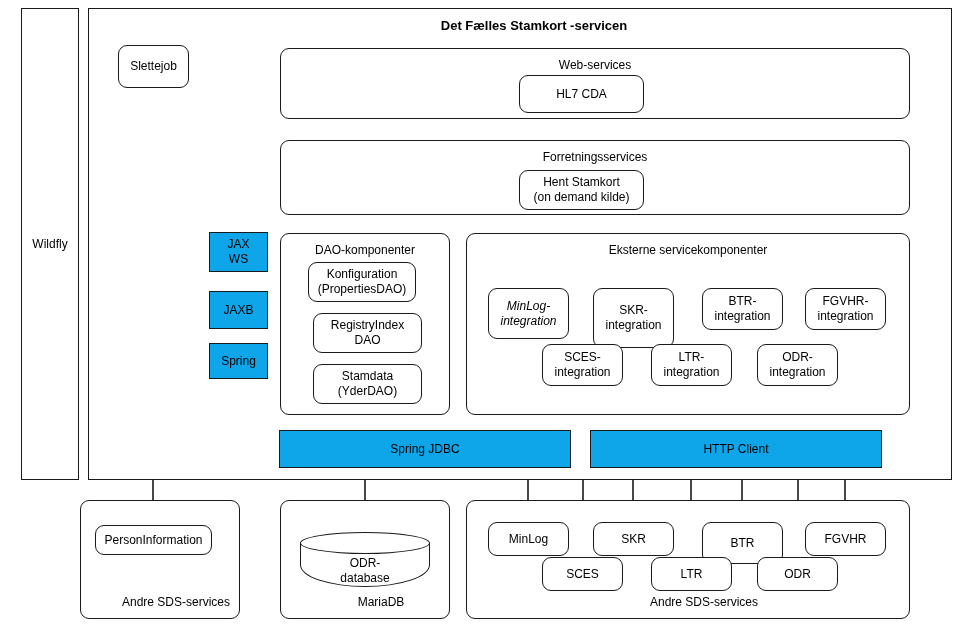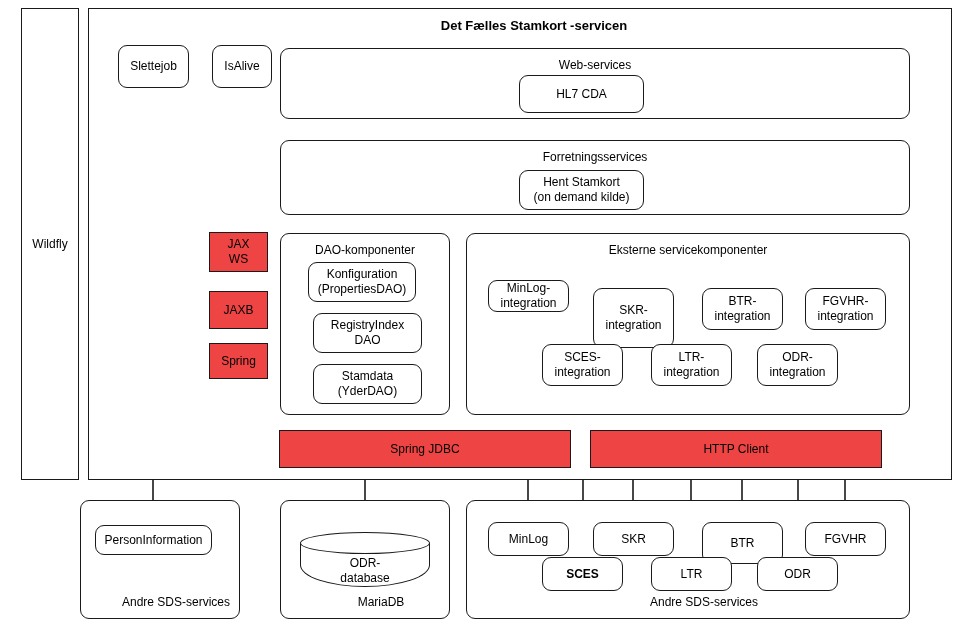--- a/index.html
+++ b/index.html
@@ -25,21 +25,21 @@
     border: 1.6px solid #1a1a1a;
     background: #ffffff;
     border-radius: 9px;
     display: flex;
     align-items: center;
     justify-content: center;
     text-align: center;
     line-height: 1.25;
   }
   .box.sharp { border-radius: 0; }
-  .box.gray { background: #ef4444; }
+  .box.gray { background: #0ea5e9; }
   .label-top {
     align-items: flex-start;
     padding-top: 9px;
   }
   .title-strong {
     font-weight: bold;
     font-size: 13px;
     margin-left: 28px;
   }
   .label-bottom {
@@ -111,23 +111,20 @@
     <span>Wildfly</span>
   </div>
 
   <div class="box sharp label-top" style="left:88px; top:8px; width:864px; height:472px;">
     <span class="title-strong">Det Fælles Stamkort -servicen</span>
   </div>
 
   <div class="box" style="left:118px; top:45px; width:71px; height:43px;">
     <span>Slettejob</span>
   </div>
-  <div class="box" style="left:212px; top:45px; width:60px; height:43px;">
-    <span>IsAlive</span>
-  </div>
 
   <div class="box label-top" style="left:280px; top:48px; width:630px; height:71px;">
     <span>Web-services</span>
   </div>
   <div class="box" style="left:519px; top:75px; width:125px; height:38px;">
     <span class="wrapline">HL7 CDA</span>
   </div>
 
   <div class="box label-top" style="left:280px; top:140px; width:630px; height:75px;">
     <span>Forretningsservices</span>
@@ -161,21 +158,21 @@
   </div>
   <div class="box" style="left:313px; top:364px; width:109px; height:40px;">
     <span class="wrapline">Stamdata
 (YderDAO)</span>
   </div>
 
   <div class="box label-top" style="left:466px; top:233px; width:444px; height:182px;">
     <span>Eksterne servicekomponenter</span>
   </div>
 
-  <div class="box" style="left:488px; top:280px; width:81px; height:32px;">
+  <div class="box" style="left:488px; top:288px; width:81px; height:51px;font-style:italic;">
     <span class="wrapline">MinLog-
 integration</span>
   </div>
   <div class="box" style="left:593px; top:288px; width:81px; height:60px;">
     <span class="wrapline">SKR-
 integration</span>
   </div>
   <div class="box" style="left:702px; top:288px; width:81px; height:42px;align-items:center;">
     <span class="wrapline">BTR-
 integration</span>
@@ -232,21 +229,21 @@
   <div class="box" style="left:593px; top:522px; width:81px; height:34px;">
     <span>SKR</span>
   </div>
   <div class="box" style="left:702px; top:522px; width:81px; height:42px;">
     <span>BTR</span>
   </div>
   <div class="box" style="left:805px; top:522px; width:81px; height:34px;">
     <span>FGVHR</span>
   </div>
 
-  <div class="box" style="left:542px; top:557px; width:81px; height:34px;font-weight:bold;">
+  <div class="box" style="left:542px; top:557px; width:81px; height:34px;">
     <span>SCES</span>
   </div>
   <div class="box" style="left:651px; top:557px; width:81px; height:34px;">
     <span>LTR</span>
   </div>
   <div class="box" style="left:757px; top:557px; width:81px; height:34px;">
     <span>ODR</span>
   </div>
 
 </div>

